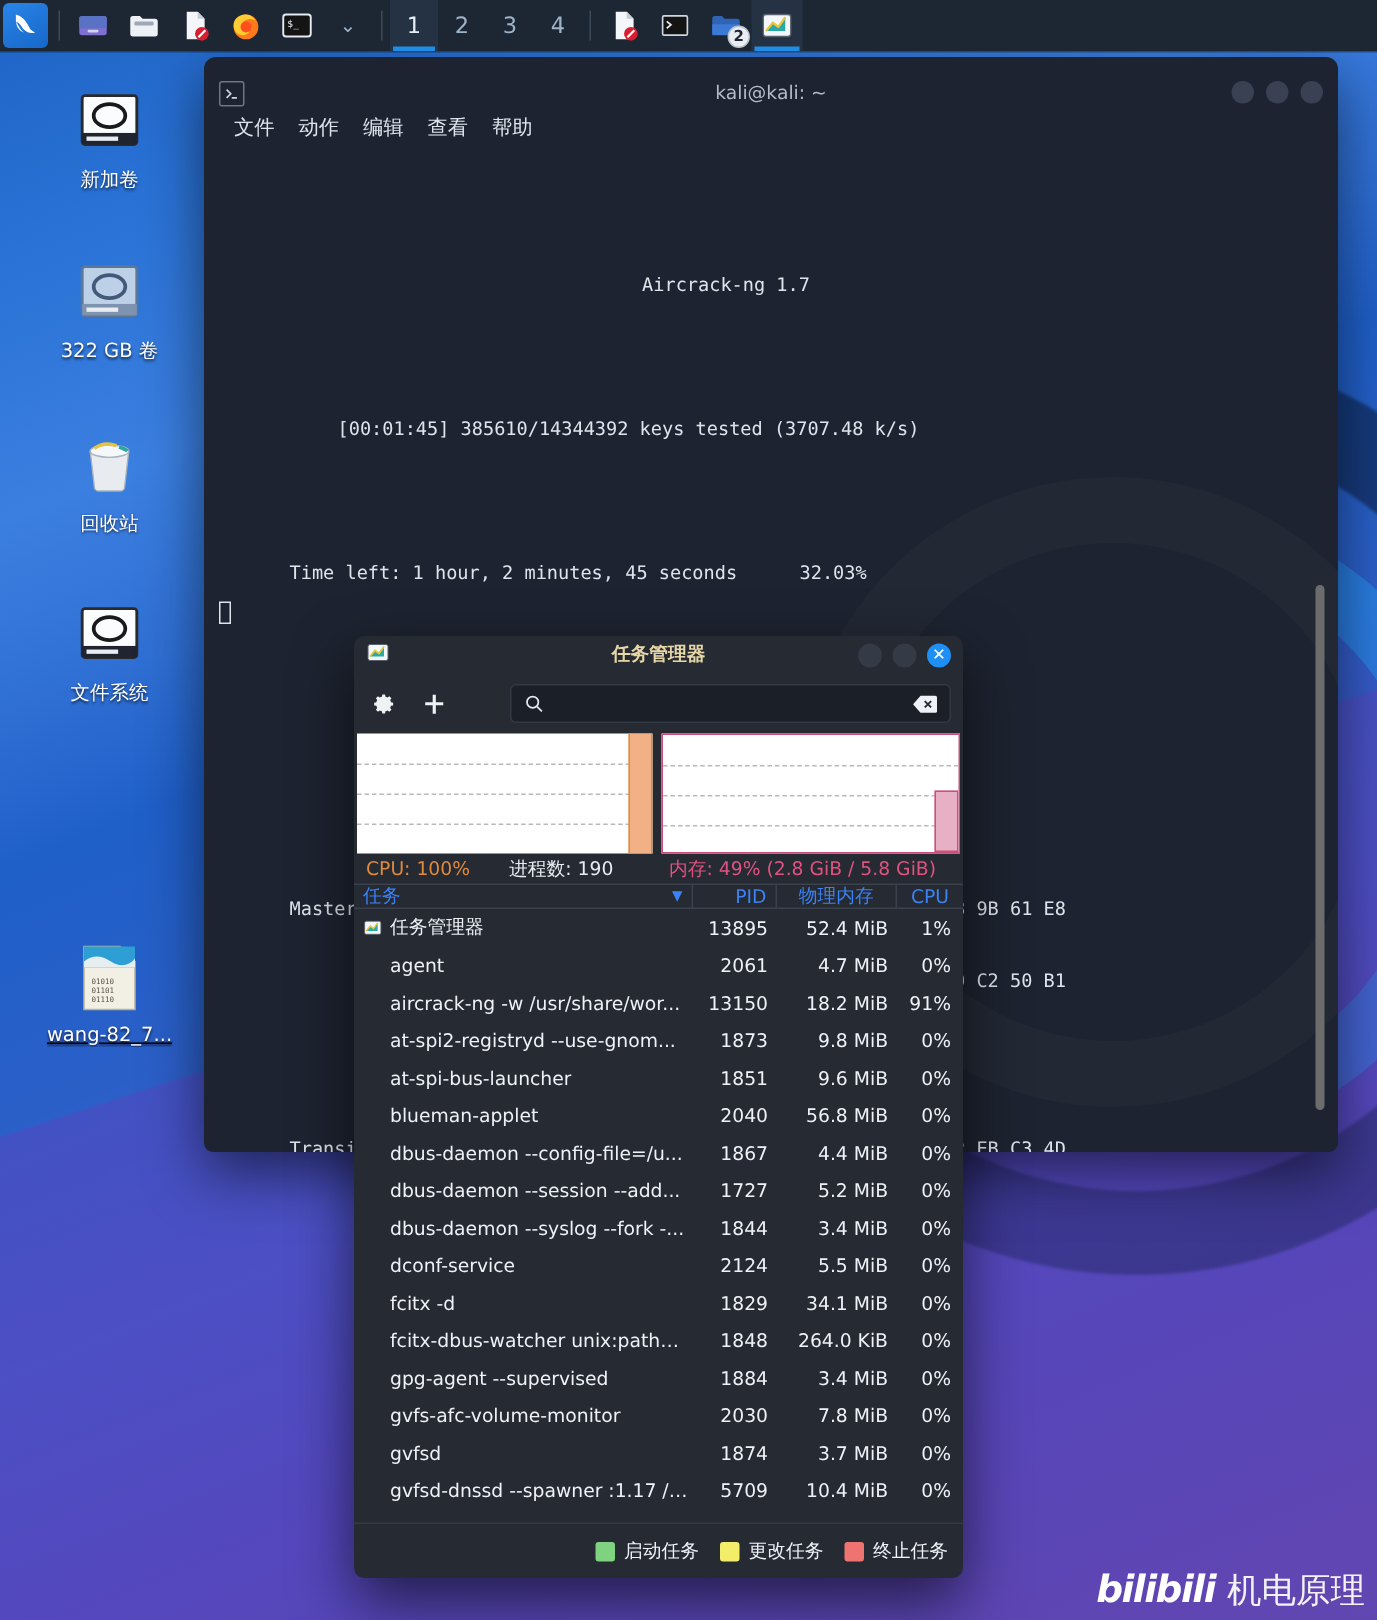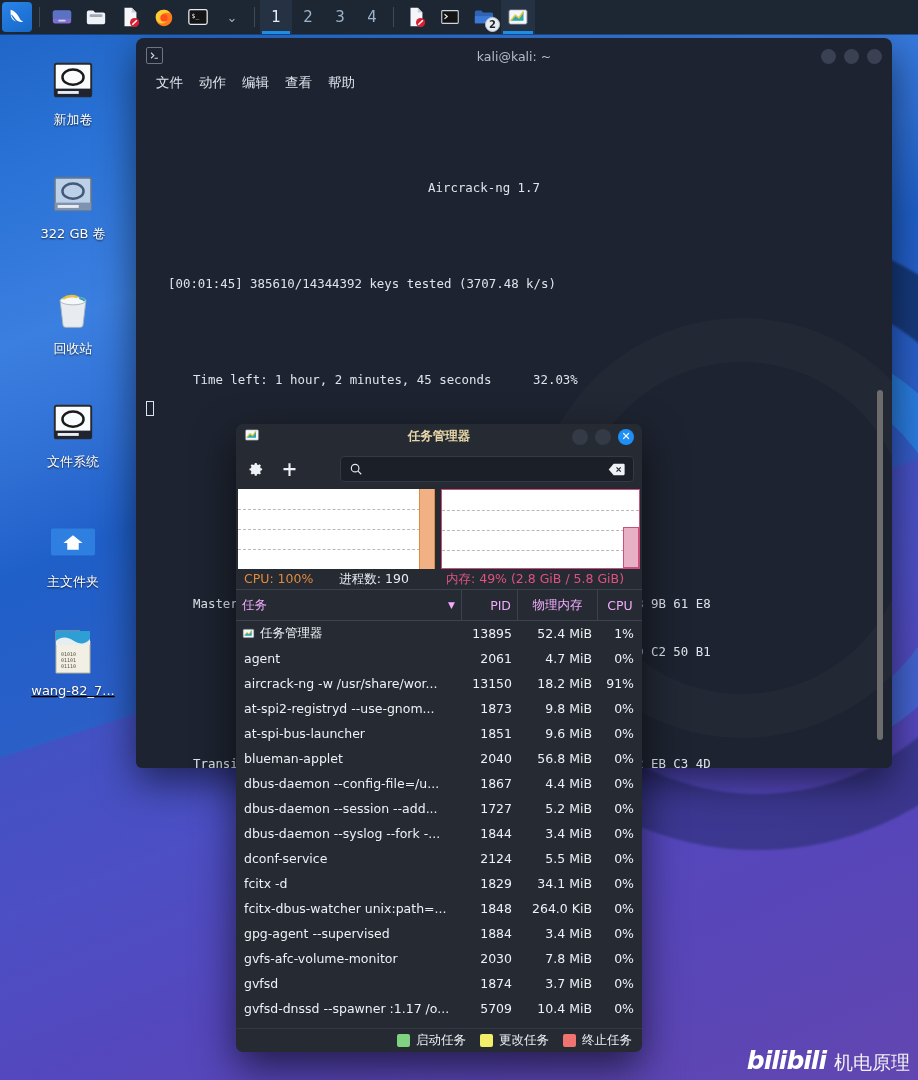--- a/index.html
+++ b/index.html
@@ -118,22 +118,22 @@
     z-index: 10;
   }
   #term-dragon {
     position: absolute; right: -60px; top: 280px;
     width: 420px; height: 420px; border-radius: 50%;
     border: 44px solid rgba(255,255,255,0.022);
     transform: rotate(14deg);
   }
   #term-titlebar {
     position: relative; height: 30px;
-    display: flex; align-items: flex-end;
-    padding: 4px 10px;
+    display: flex; align-items: flex-start;
+    padding: 16px 10px;
   }
   #term-title {
     position: absolute; left: 0; right: 0; text-align: center;
     color: #b4bcc9; font-size: 12.5px;
   }
   .term-ico-box {
     width: 17px; height: 17px;
     border: 1px solid #6d7685; border-radius: 2px;
     display:flex; align-items:center; justify-content:center;
     z-index: 2;
@@ -224,68 +224,68 @@
     display: flex; align-items: center;
     height: 20px; font-size: 12.5px;
     padding: 0 2px;
   }
   #tm-stats .left { flex: 1; display: flex; gap: 26px; padding-left: 6px; }
   #tm-stats .cpu { color: #e08a3c; }
   #tm-stats .proc { color: #e8ecf2; }
   #tm-stats .mem { color: #e0527f; flex: 1; text-align: left; padding-left: 8px; }
 
   #tm-head {
-    display: flex; height: 32px; align-items: stretch;
-    background: #252a33; font-size: 12.5px; color: #f0abfc;
+    display: flex; height: 17px; align-items: stretch;
+    background: #252a33; font-size: 12.5px; color: #3b82f6;
     border-top: 1px solid #3b414d; border-bottom: 1px solid #3b414d;
   }
   #tm-head .h {
     display: flex; align-items: center;
     border-right: 1px solid #3b414d; padding: 0 6px;
   }
   #tm-head .h.task { flex: 1; justify-content: space-between; }
   #tm-head .h.pid { width: 56px; justify-content: flex-end; }
   #tm-head .h.mem { width: 80px; justify-content: center; }
   #tm-head .h.cpu { width: 44px; justify-content: center; border-right: 0; }
 
   #tm-list { flex: 1; overflow: hidden; }
   .trow {
     display: flex; height: 25px; align-items: center;
     font-size: 12.5px; color: #eef1f6;
   }
   .trow .c-task {
     flex: 1; display: flex; align-items: center; gap: 5px;
-    padding-left: 8px; overflow: hidden; white-space: nowrap;
+    padding-left: 24px; overflow: hidden; white-space: nowrap;
   }
   .trow .c-task.has-icon { padding-left: 6px; }
   .trow .c-task .nm { overflow: hidden; text-overflow: ellipsis; white-space: nowrap; }
   .trow .c-pid { width: 56px; text-align: right; padding-right: 6px; }
   .trow .c-mem { width: 80px; text-align: right; padding-right: 6px; }
   .trow .c-cpu { width: 44px; text-align: right; padding-right: 8px; }
 
   #tm-footer {
-    height: 24px; display: flex; align-items: center;
+    height: 37px; display: flex; align-items: center;
     justify-content: flex-end; gap: 14px; padding-right: 10px;
     border-top: 1px solid #333944;
     font-size: 12.5px; color: #eef1f6;
   }
   .legend { display: flex; align-items: center; gap: 6px; }
   .swatch { width: 13px; height: 13px; border-radius: 2px; }
 
   
   #watermark {
     position: absolute; right: 8px; bottom: 4px;
     display: flex; align-items: baseline; gap: 8px;
     z-index: 70;
   }
   #wm-logo {
     font-size: 25px; font-weight: bold; color: #ffffff;
     letter-spacing: -1px; font-style: italic;
   }
-  #wm-text { font-size: 19px; color: #f2f2f2; }
+  #wm-text { font-size: 23px; color: #f2f2f2; }
 </style>
 </head>
 <body>
 
 <div id="desktop">
   <div id="wp-swirl-a"></div>
   <div id="wp-swirl-b"></div>
   <div id="wp-diag"></div>
 
   <div id="panel">
@@ -428,29 +428,20 @@
       <svg width="46" height="46" viewBox="0 0 48 48">
           <rect x="5" y="7" width="38" height="34" rx="2" fill="#fbfcfd" stroke="#2a2a2a" stroke-width="2"></rect>
           <ellipse cx="24" cy="21" rx="11" ry="8" fill="none" stroke="#1a1a1a" stroke-width="2.6"></ellipse>
           <rect x="5" y="33" width="38" height="8" fill="#1f2430"></rect>
           <rect x="8" y="35.5" width="22" height="3" fill="#e9edf2"></rect>
         </svg>
     </div>
     <div class="lbl">文件系统</div>
   </div>
 
-  <div class="desk-icon" style="top:518px;">
-    <div class="glyph">
-      <svg width="46" height="32" viewBox="0 0 48 32">
-          <rect x="1" y="2" width="46" height="28" rx="2" fill="#2f7fe0"></rect>
-          <path d="M24 9l10 8h-4v7h-12v-7h-4z" fill="#ffffff"></path>
-        </svg>
-    </div>
-    <div class="lbl">主文件夹</div>
-  </div>
 
   <div class="desk-icon" style="top:628px;text-decoration:underline;">
     <div class="glyph">
       <svg width="42" height="46" viewBox="0 0 42 46">
           <path d="M4 2h24l10 10v32H4z" fill="#f2efe4" stroke="#b9b29a"></path>
           <path d="M28 2l10 10H28z" fill="#cfc8b2"></path>
           <rect x="4" y="2" width="34" height="14" fill="#2e9fd4"></rect>
           <path d="M4 12c6-5 12-4 18 0s12 3 16-2v6H4z" fill="#e7eef2"></path>
           <g font-family="monospace" font-size="5" fill="#5a5344">
             <text x="9" y="27">01010</text>
@@ -485,21 +476,21 @@
       <span>动作</span>
       <span>编辑</span>
       <span>查看</span>
       <span>帮助</span>
     </div>
 
     <div id="term-body">
       <div style="height:4px;"></div>
       <div class="center">Aircrack-ng 1.7</div>
       <div style="height:16px;"></div>
-      <div style="padding-left:32px;">[00:01:45] 385610/14344392 keys tested (3707.48 k/s)</div>
+      <div style="padding-left:89px;">[00:01:45] 385610/14344392 keys tested (3707.48 k/s)</div>
       <div style="height:16px;"></div>
       <div style="padding-left:57px;display:flex;">
         <span style="width:340px;">Time left: 1 hour, 2 minutes, 45 seconds</span>
         <span>32.03%</span>
       </div>
       <div style="height:16px;"></div>
       <div style="padding-left:196px;">Current passphrase: youranass</div>
       <div style="height:32px;"></div>
 
       <div style="padding-left:57px;display:flex;">

